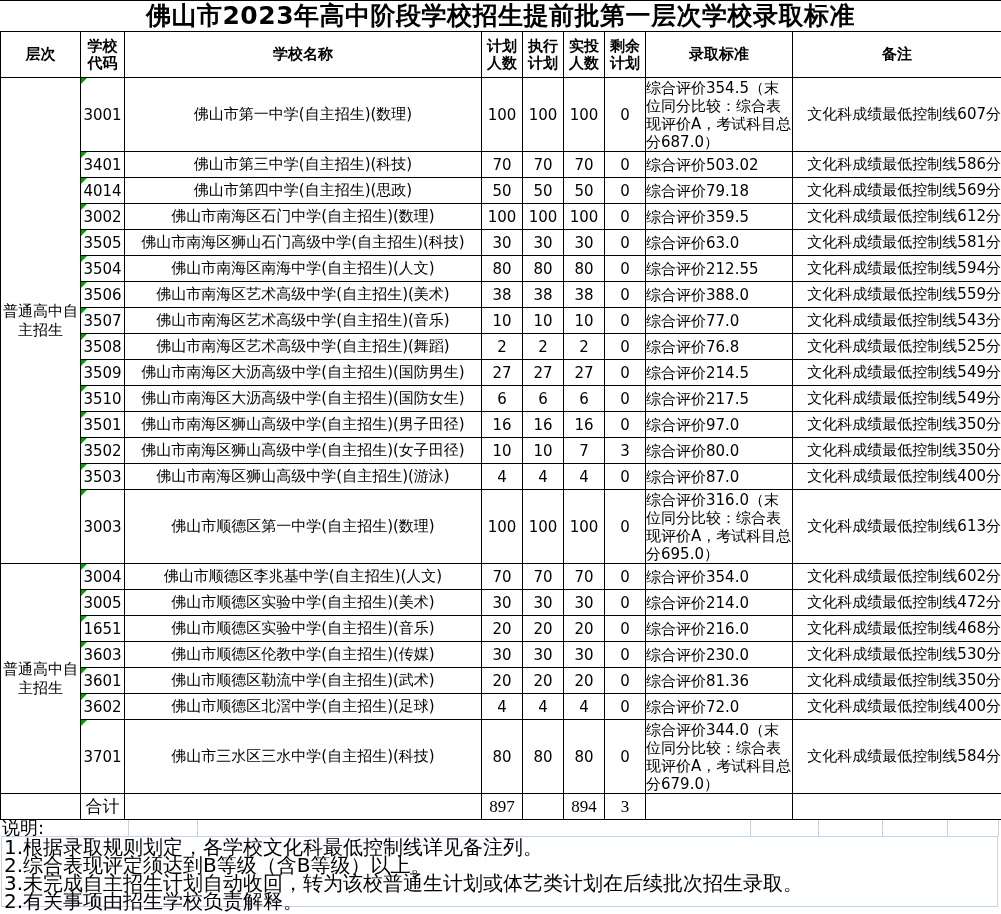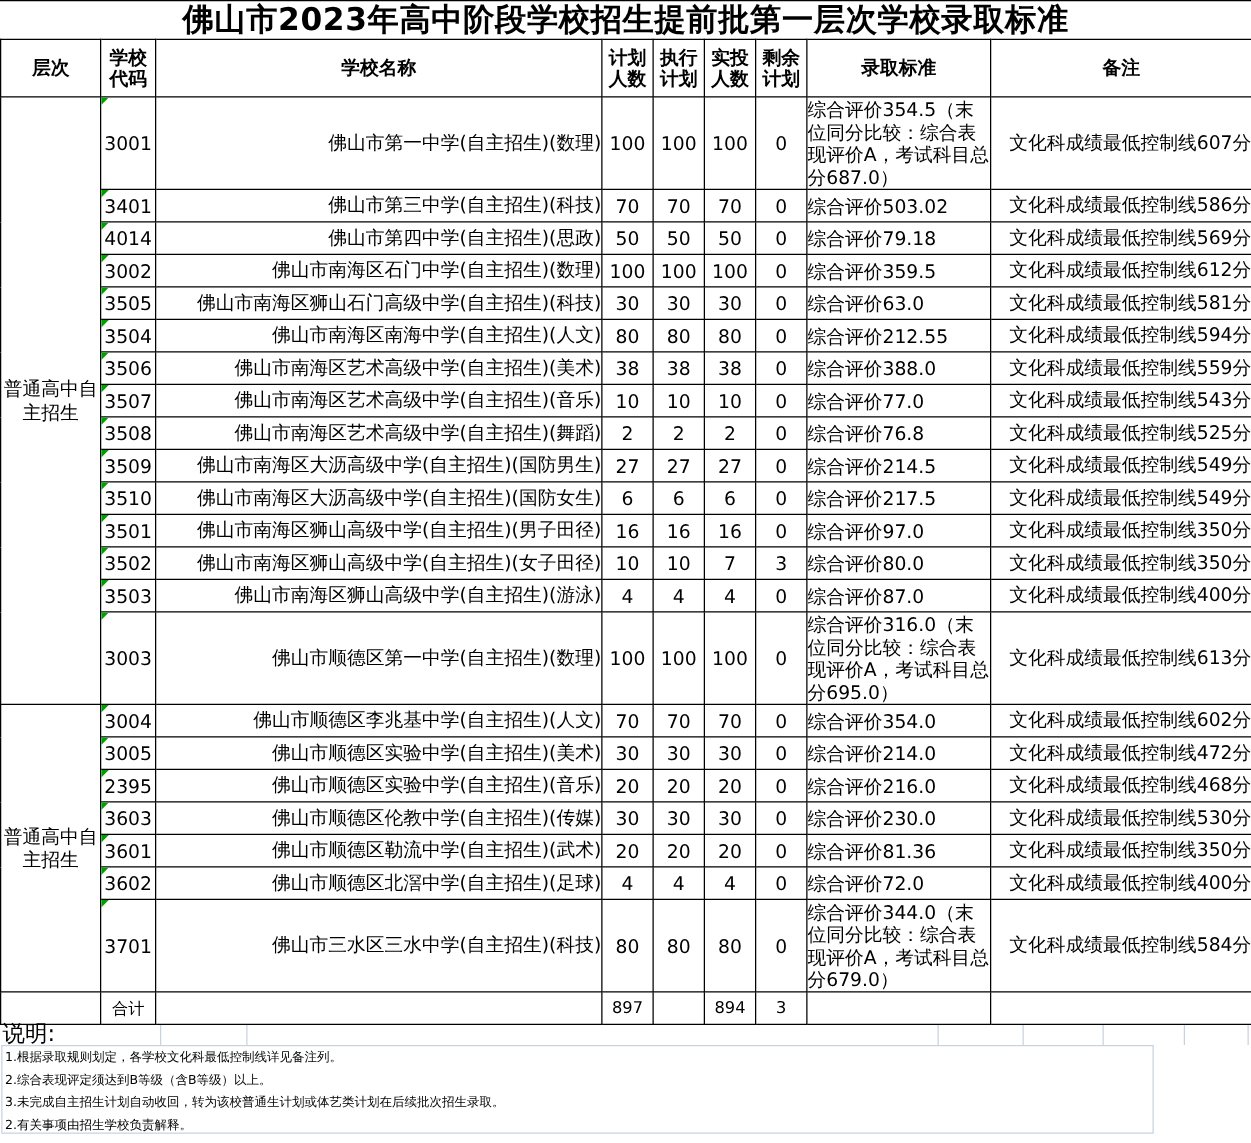--- a/index.html
+++ b/index.html
@@ -12,30 +12,30 @@
   table.main th,table.main td{border:1px solid #000;font-size:15px;
          overflow:hidden;box-sizing:border-box;padding:0;}
   table.main thead tr{height:46px;padding-left:47px;}
   table.main th{font-weight:bold;text-align:center;vertical-align:middle;line-height:17px;padding:0 2px;}
   table.main tbody tr{height:26px;}
   table.main tbody tr.tall{height:74px;}
   td.group-cell{text-align:center;vertical-align:middle;padding:0 7px;line-height:19px;}
   td.code-cell{position:relative;text-align:center;vertical-align:middle;}
   td.code-cell.flag::after{content:"";position:absolute;top:0;left:0;width:0;height:0;
          border-top:6px solid #00a000;border-right:6px solid transparent;}
-  td.name-cell{text-align:right;padding-left:3px;vertical-align:middle;white-space:nowrap;}
+  td.name-cell{text-align:center;padding-left:3px;vertical-align:middle;white-space:nowrap;}
   td.num-cell{text-align:center;vertical-align:middle;}
   td.std-cell{text-align:left;padding:1px 1px 1px 3px;vertical-align:middle;line-height:18px;margin-top:24px;}
   td.rem-cell{text-align:right;padding:0 0 0 1px;vertical-align:middle;line-height:17px;}
-  tr.total-row td{font-size:13px;}
+  tr.total-row td{font-size:17px;font-family:Liberation Serif, serif;}
   .notes-label-row{position:relative;width:1001px;height:16px;font-size:18px;line-height:16px;}
   .notes-label-row .lbl{position:absolute;left:2px;top:0;}
   .notes-label-row .vg{position:absolute;top:0;width:1px;height:16px;background:#c9d2e0;}
-  .notes-box{width:922px;height:71px;border:1px solid #c9d2e0;margin-left:1px;
-             font-size:10px;line-height:18px;padding-top:1px;box-sizing:border-box;}
+  .notes-box{width:997px;height:71px;border:1px solid #c9d2e0;margin-left:1px;
+             font-size:20px;line-height:18px;padding-top:1px;box-sizing:border-box;}
   .notes-box .note-line{padding-left:2px;white-space:nowrap;}
 </style>
 </head>
 <body>
 
 <div class="sheet">
 
   <div class="title">佛山市2023年高中阶段学校招生提前批第一层次学校录取标准</div>
 
   <table class="main">
@@ -230,21 +230,21 @@
           <td class="code-cell flag">3005</td>
           <td class="name-cell">佛山市顺德区实验中学(自主招生)(美术)</td>
           <td class="num-cell">30</td>
           <td class="num-cell">30</td>
           <td class="num-cell">30</td>
           <td class="num-cell">0</td>
           <td class="std-cell">综合评价214.0</td>
           <td class="rem-cell">文化科成绩最低控制线472分</td>
         </tr>
         <tr>
-          <td class="code-cell flag">2395</td>
+          <td class="code-cell flag">1651</td>
           <td class="name-cell">佛山市顺德区实验中学(自主招生)(音乐)</td>
           <td class="num-cell">20</td>
           <td class="num-cell">20</td>
           <td class="num-cell">20</td>
           <td class="num-cell">0</td>
           <td class="std-cell">综合评价216.0</td>
           <td class="rem-cell">文化科成绩最低控制线468分</td>
         </tr>
         <tr>
           <td class="code-cell flag">3603</td>

